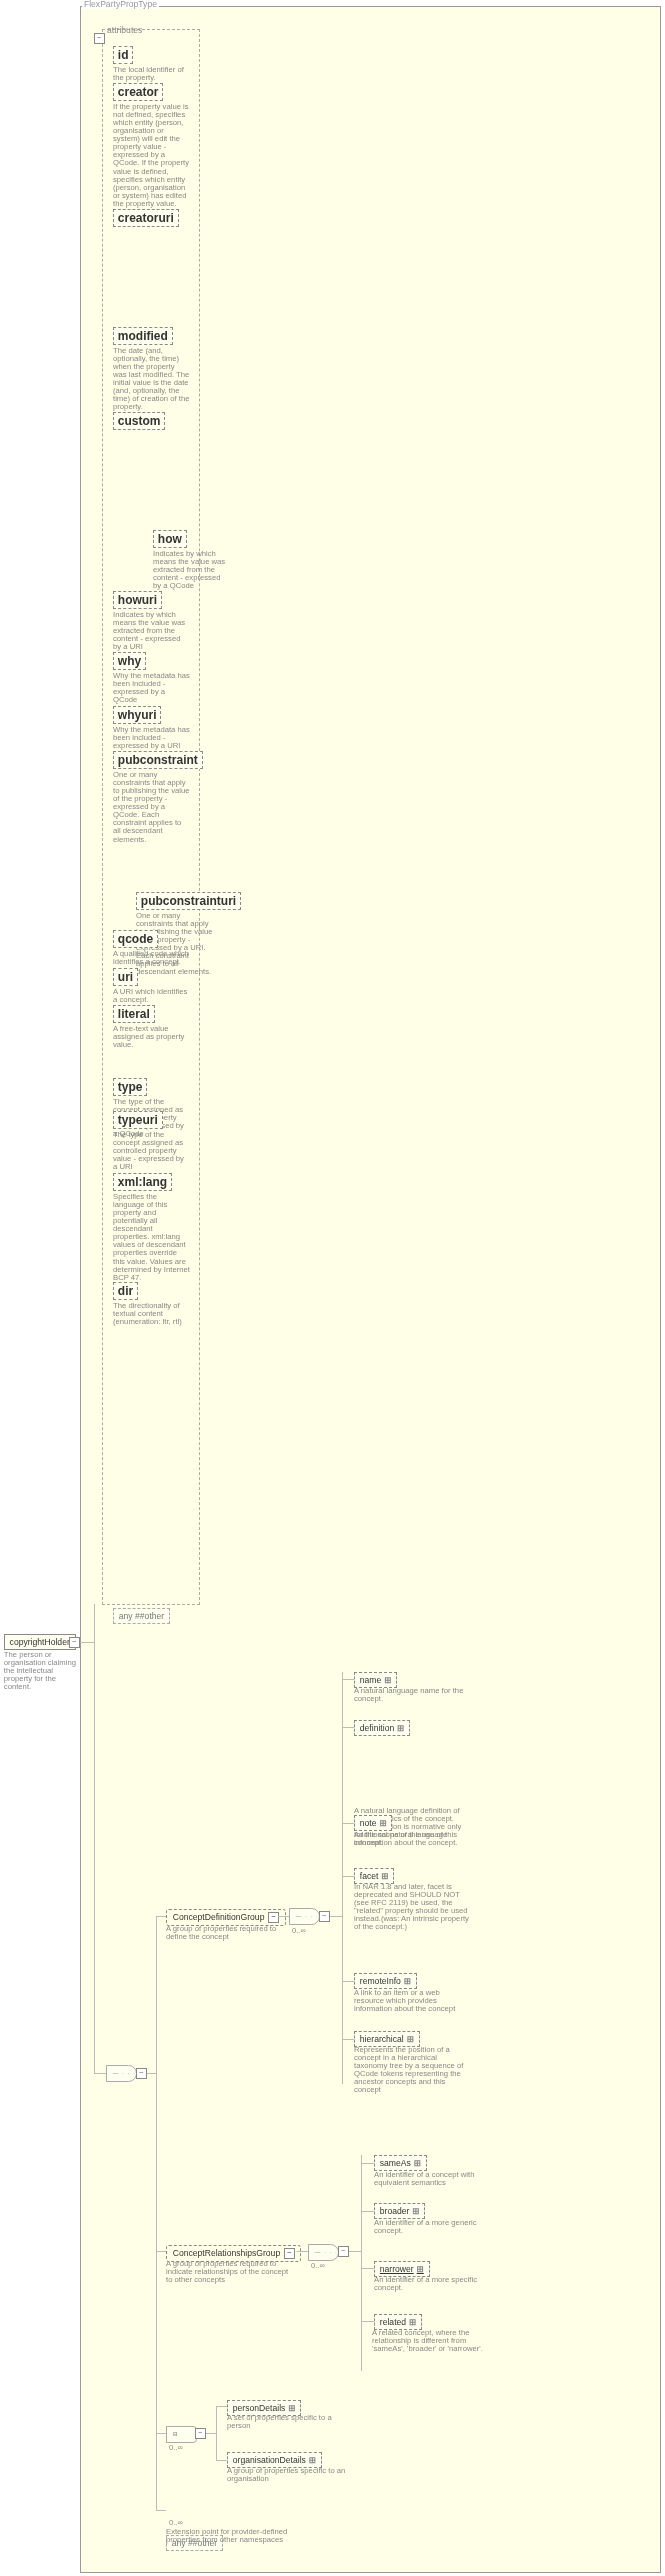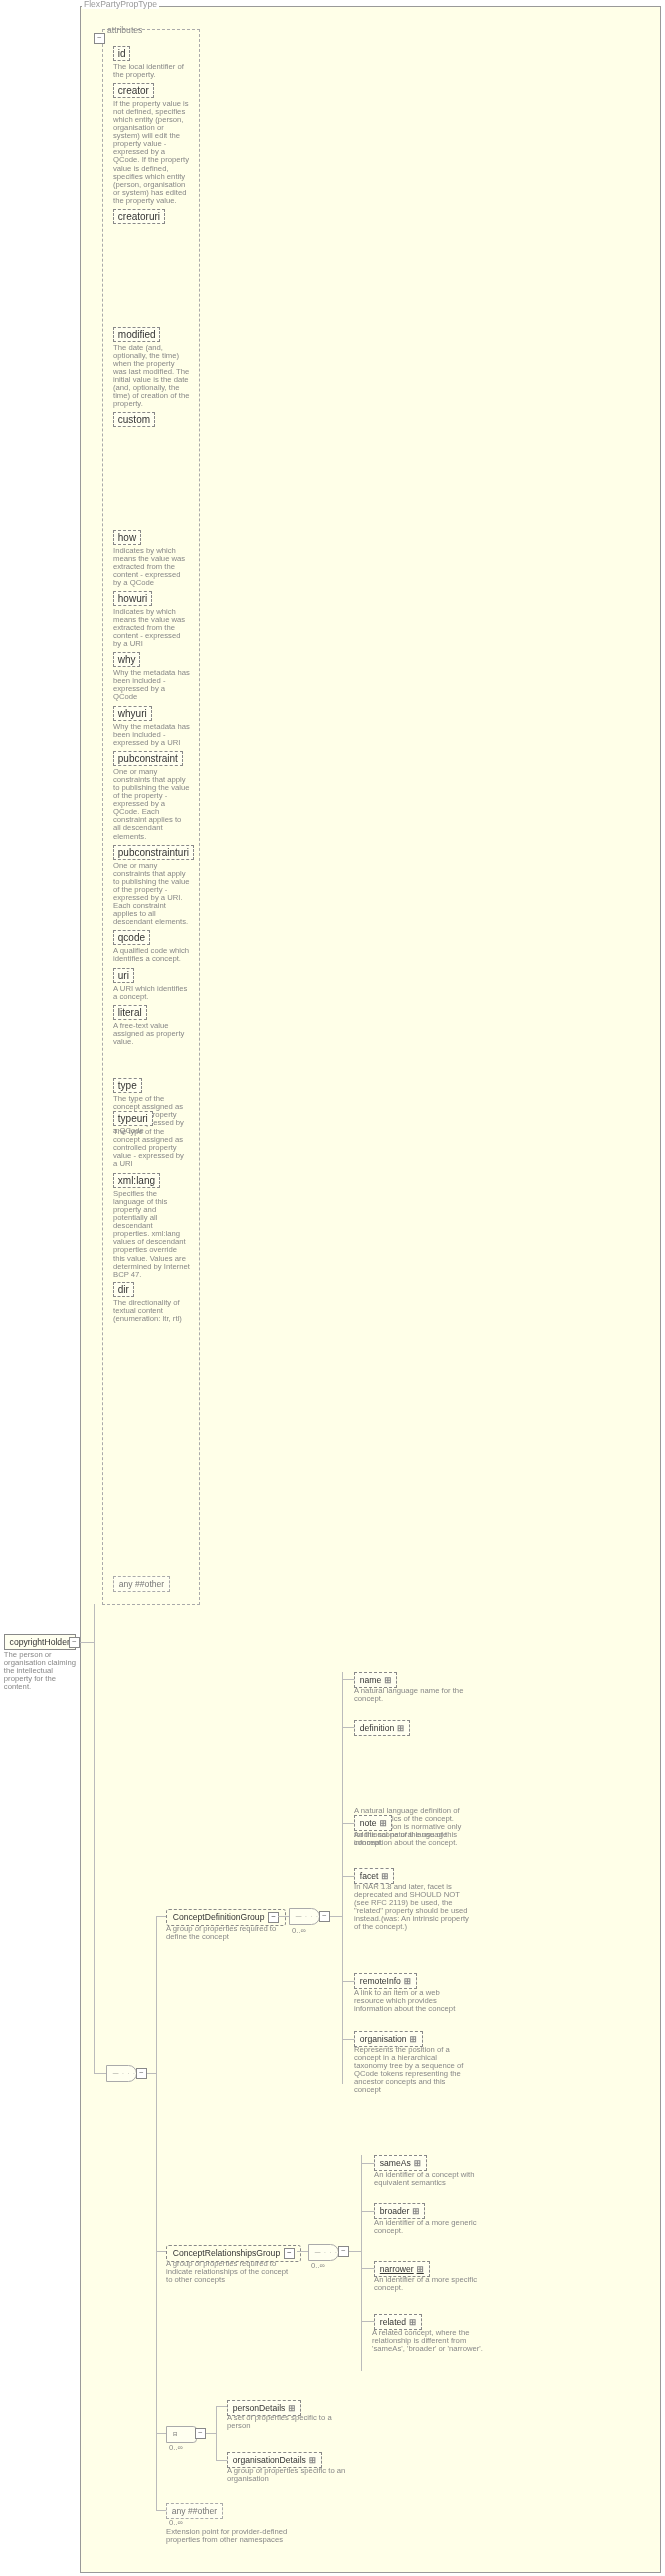--- a/index.html
+++ b/index.html
@@ -93,23 +93,24 @@
   }
   .attr {
     position: absolute;
     left: 113px;
   }
   .attr-name {
     display: inline-block;
     border: 1px dashed #888;
     background: #fffff0;
     padding: 1px 3.8px;
-    font-size: 10px;
+    font-size: 12px;
     color: #333;
     margin-bottom: 1.9px;
+    font-weight: bold;
   }
   .attr-desc {
     font-size: 7.7px;
     color: #888;
     line-height: 1.05;
     width: 77px;
   }
   
   .compositor {
     position: absolute;
@@ -184,20 +185,21 @@
     margin-left: 3.8px;
     vertical-align: middle;
   }
   .any-box {
     position: absolute;
     border: 1px dashed #aaa;
     padding: 1.9px 4.8px;
     font-size: 8.6px;
     color: #777;
     background: #fffff0;
+    margin-top: 32px;
   }
   .line-h {
     position: absolute;
     height: 1px;
     background: #bbb;
   }
   .line-v {
     position: absolute;
     width: 1px;
     background: #bbb;
@@ -222,26 +224,26 @@
   <div class="attributes-frame"></div>
   <div class="attr-expbox">−</div>
   <div class="attributes-label">attributes</div>
 
   <div id="attrs-container">
       <div class="attr" style="top: 46px;"><span class="attr-name">id</span><div class="attr-desc">The local identifier of the property.</div></div>
       <div class="attr" style="top: 83px;"><span class="attr-name">creator</span><div class="attr-desc">If the property value is not defined, specifies which entity (person, organisation or system) will edit the property value - expressed by a QCode. If the property value is defined, specifies which entity (person, organisation or system) has edited the property value.</div></div>
       <div class="attr" style="top: 209px;"><span class="attr-name">creatoruri</span></div>
       <div class="attr" style="top: 327px;"><span class="attr-name">modified</span><div class="attr-desc">The date (and, optionally, the time) when the property was last modified. The initial value is the date (and, optionally, the time) of creation of the property.</div></div>
       <div class="attr" style="top: 412px;"><span class="attr-name">custom</span></div>
-      <div class="attr" style="top: 530px;"><span class="attr-name">how</span><div class="attr-desc">Indicates by which means the value was extracted from the content - expressed by a QCode</div></div>
+      <div class="attr" style="top: 530px; margin-left: 40px;"><span class="attr-name">how</span><div class="attr-desc">Indicates by which means the value was extracted from the content - expressed by a QCode</div></div>
       <div class="attr" style="top: 591px;"><span class="attr-name">howuri</span><div class="attr-desc">Indicates by which means the value was extracted from the content - expressed by a URI</div></div>
       <div class="attr" style="top: 652px;"><span class="attr-name">why</span><div class="attr-desc">Why the metadata has been included - expressed by a QCode</div></div>
       <div class="attr" style="top: 706px;"><span class="attr-name">whyuri</span><div class="attr-desc">Why the metadata has been included - expressed by a URI</div></div>
       <div class="attr" style="top: 751px;"><span class="attr-name">pubconstraint</span><div class="attr-desc">One or many constraints that apply to publishing the value of the property - expressed by a QCode. Each constraint applies to all descendant elements.</div></div>
-      <div class="attr" style="top: 845px;"><span class="attr-name">pubconstrainturi</span><div class="attr-desc">One or many constraints that apply to publishing the value of the property - expressed by a URI. Each constraint applies to all descendant elements.</div></div>
+      <div class="attr" style="top: 892px; margin-left: 23px;"><span class="attr-name">pubconstrainturi</span><div class="attr-desc">One or many constraints that apply to publishing the value of the property - expressed by a URI. Each constraint applies to all descendant elements.</div></div>
       <div class="attr" style="top: 930px;"><span class="attr-name">qcode</span><div class="attr-desc">A qualified code which identifies a concept.</div></div>
       <div class="attr" style="top: 968px;"><span class="attr-name">uri</span><div class="attr-desc">A URI which identifies a concept.</div></div>
       <div class="attr" style="top: 1005px;"><span class="attr-name">literal</span><div class="attr-desc">A free-text value assigned as property value.</div></div>
       <div class="attr" style="top: 1050px; margin-top: 28px;"><span class="attr-name">type</span><div class="attr-desc">The type of the concept assigned as controlled property value - expressed by a QCode</div></div>
       <div class="attr" style="top: 1111px;"><span class="attr-name">typeuri</span><div class="attr-desc">The type of the concept assigned as controlled property value - expressed by a URI</div></div>
       <div class="attr" style="top: 1173px;"><span class="attr-name">xml:lang</span><div class="attr-desc">Specifies the language of this property and potentially all descendant properties. xml:lang values of descendant properties override this value. Values are determined by Internet BCP 47.</div></div>
       <div class="attr" style="top: 1282px;"><span class="attr-name">dir</span><div class="attr-desc">The directionality of textual content (enumeration: ltr, rtl)</div></div>
     </div>
 
   <div class="any-box" style="left:113px;top:1576px;">any ##other</div>
@@ -283,21 +285,21 @@
       <div class="line-h" style="left:342px;top:1823px;width:12.5px;"></div>
       <div class="elem dashed" style="left:354px;top:1815px;"><span>note</span><span class="plus">⊞</span></div>
       <div class="elem-desc" style="left:354px;top:1831px;width:115px;">Additional natural language information about the concept.</div>
       <div class="line-h" style="left:342px;top:1876px;width:12.5px;"></div>
       <div class="elem dashed" style="left:354px;top:1868px;"><span>facet</span><span class="plus">⊞</span></div>
       <div class="elem-desc" style="left:354px;top:1883px;width:115px;">In NAR 1.8 and later, facet is deprecated and SHOULD NOT (see RFC 2119) be used, the "related" property should be used instead.(was: An intrinsic property of the concept.)</div>
       <div class="line-h" style="left:342px;top:1981px;width:12.5px;"></div>
       <div class="elem dashed" style="left:354px;top:1973px;"><span>remoteInfo</span><span class="plus">⊞</span></div>
       <div class="elem-desc" style="left:354px;top:1989px;width:115px;">A link to an item or a web resource which provides information about the concept</div>
       <div class="line-h" style="left:342px;top:2039px;width:12.5px;"></div>
-      <div class="elem dashed" style="left:354px;top:2031px;"><span>organisation</span><span class="plus">⊞</span></div>
+      <div class="elem dashed" style="left:354px;top:2031px;"><span>hierarchical</span><span class="plus">⊞</span></div>
       <div class="elem-desc" style="left:354px;top:2046px;width:115px;">Represents the position of a concept in a hierarchical taxonomy tree by a sequence of QCode tokens representing the ancestor concepts and this concept</div>
     </div>
 
   <div class="line-h" style="left:156px;top:2251px;width:9.6px;"></div>
   <div class="grp" style="left:166px;top:2245px;">
     <span>ConceptRelationshipsGroup</span><span class="grp-exp">−</span>
   </div>
   <div class="elem-desc" style="left:166px;top:2260px;width:129px;">A group of properties required to indicate relationships of the concept to other concepts</div>
 
   <div class="line-h" style="left:297px;top:2251px;width:11.5px;"></div>

